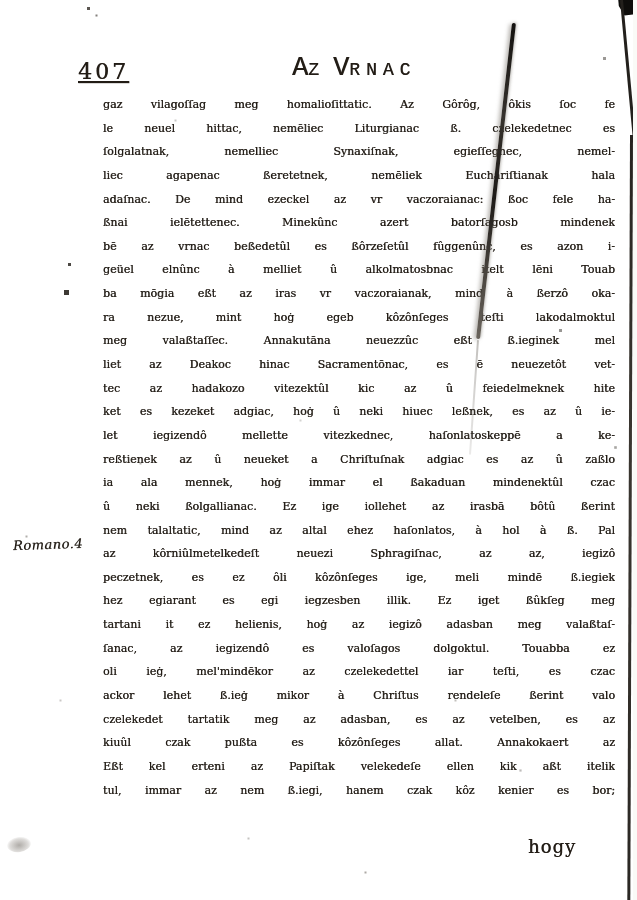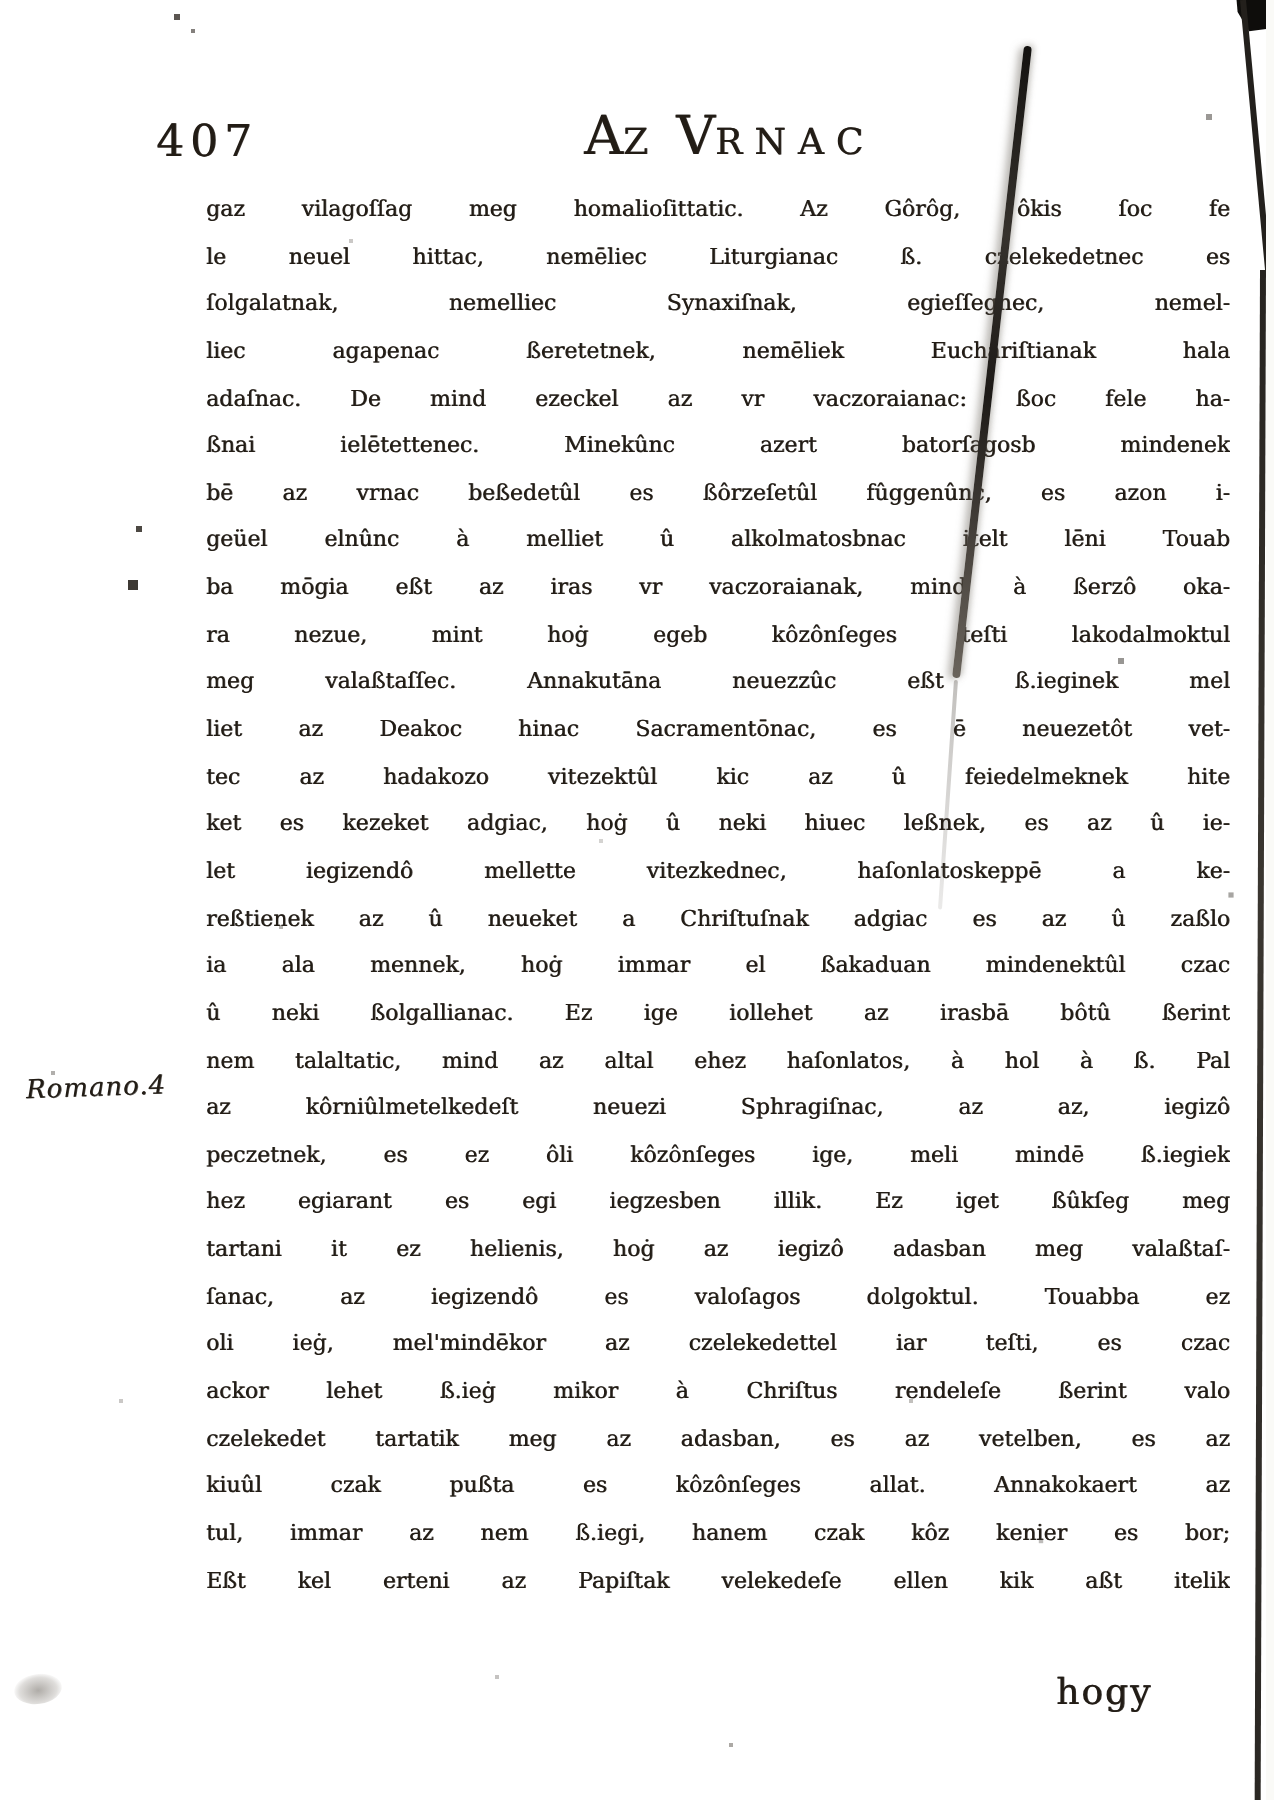--- a/index.html
+++ b/index.html
@@ -10,24 +10,26 @@
   }
   .scan {
     position: relative; width: 637px; height: 900px; overflow: hidden;
     background: radial-gradient(ellipse at 48% 38%, var(--paper, #f5f4f0) 0%, #f2f0eb 55%, #ecease4 100%);
     color: var(--ink, #221c15);
   }
   .page-number {
     position: absolute; left: 78px; top: 59px;
     font-size: 22px; letter-spacing: 3px;
     text-shadow: 0.4px 0.2px 0 rgba(30,25,20,.85);
+    text-decoration: underline;
   }
   .running-header {
     position: absolute; left: 292px; top: 53px; white-space: nowrap;
     text-shadow: 0.4px 0.2px 0 rgba(30,25,20,.85);
+    font-family: Liberation Mono, monospace;
   }
   .hdr-cap { font-size: 27px; }
   .hdr-sc  { font-size: 18px; letter-spacing: 6px; }
   .hdr-gap { display: inline-block; width: 8px; }
   .textblock {
     position: absolute; left: 84px; top: 93px; width: 512px;
     font-size: 11px;
     text-shadow: 0.35px 0.2px 0 rgba(30,25,20,.8);
     margin-left: 19px;
   }
@@ -139,22 +141,22 @@
     <div class="line">nem talaltatic, mind az altal ehez haſonlatos, à hol à ß. Pal</div>
     <div class="line">az kôrniûlmetelkedeſt neuezi Sphragiſnac, az az, iegizô</div>
     <div class="line">peczetnek, es ez ôli kôzônſeges ige, meli mindē ß.iegiek</div>
     <div class="line">hez egiarant es egi iegzesben illik. Ez iget ßûkſeg meg</div>
     <div class="line">tartani it ez helienis, hoġ az iegizô adasban meg valaßtaſ-</div>
     <div class="line">ſanac, az iegizendô es valoſagos dolgoktul. Touabba ez</div>
     <div class="line">oli ieġ, mel'mindēkor az czelekedettel iar teſti, es czac</div>
     <div class="line">ackor lehet ß.ieġ mikor à Chriſtus rendeleſe ßerint valo</div>
     <div class="line">czelekedet tartatik meg az adasban, es az vetelben, es az</div>
     <div class="line">kiuûl czak pußta es kôzônſeges allat. Annakokaert az</div>
+    <div class="line">Eßt kel erteni az Papiſtak velekedeſe ellen kik aßt itelik</div>
     <div class="line">tul, immar az nem ß.iegi, hanem czak kôz kenier es bor;</div>
-    <div class="line">Eßt kel erteni az Papiſtak velekedeſe ellen kik aßt itelik</div>
   </div>
 
   <div class="catchword">hogy</div>
 
   <div class="tear-main"></div>
   <div class="tear-faint"></div>
   <div class="edge-corner"></div>
   <div class="edge-top"></div>
   <div class="edge-long"></div>
   <div class="outer-right"></div>

